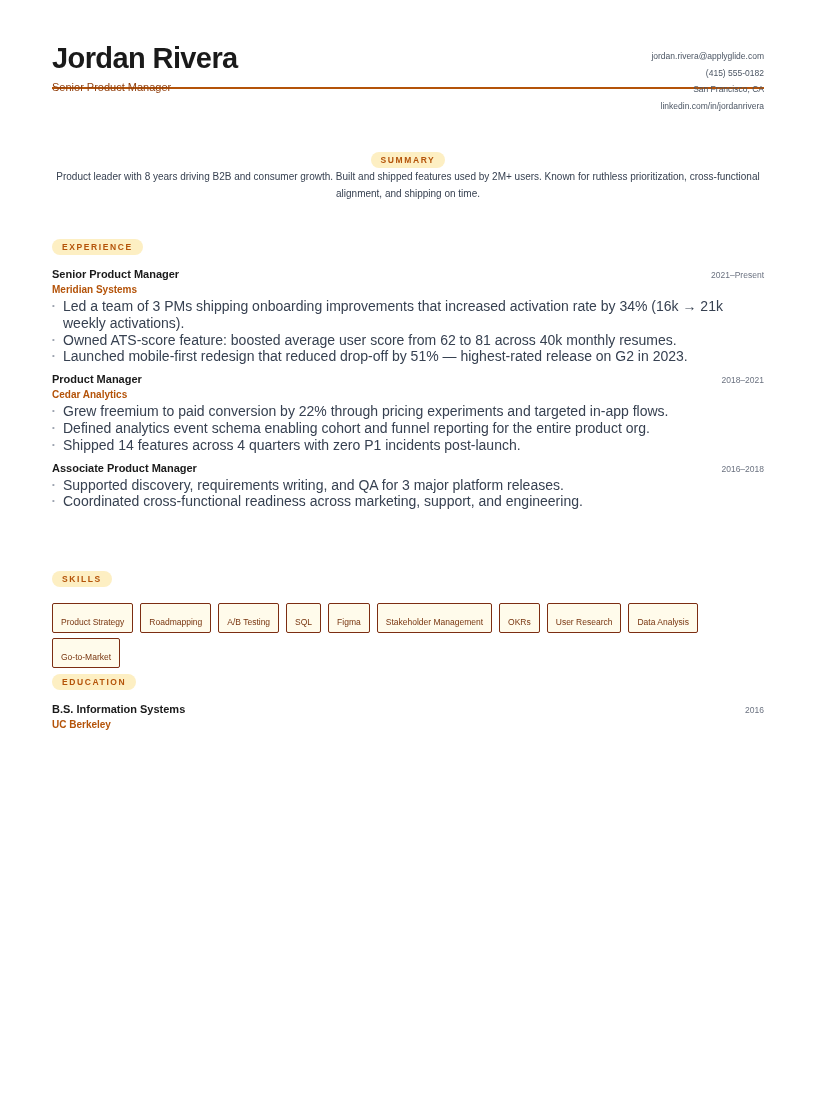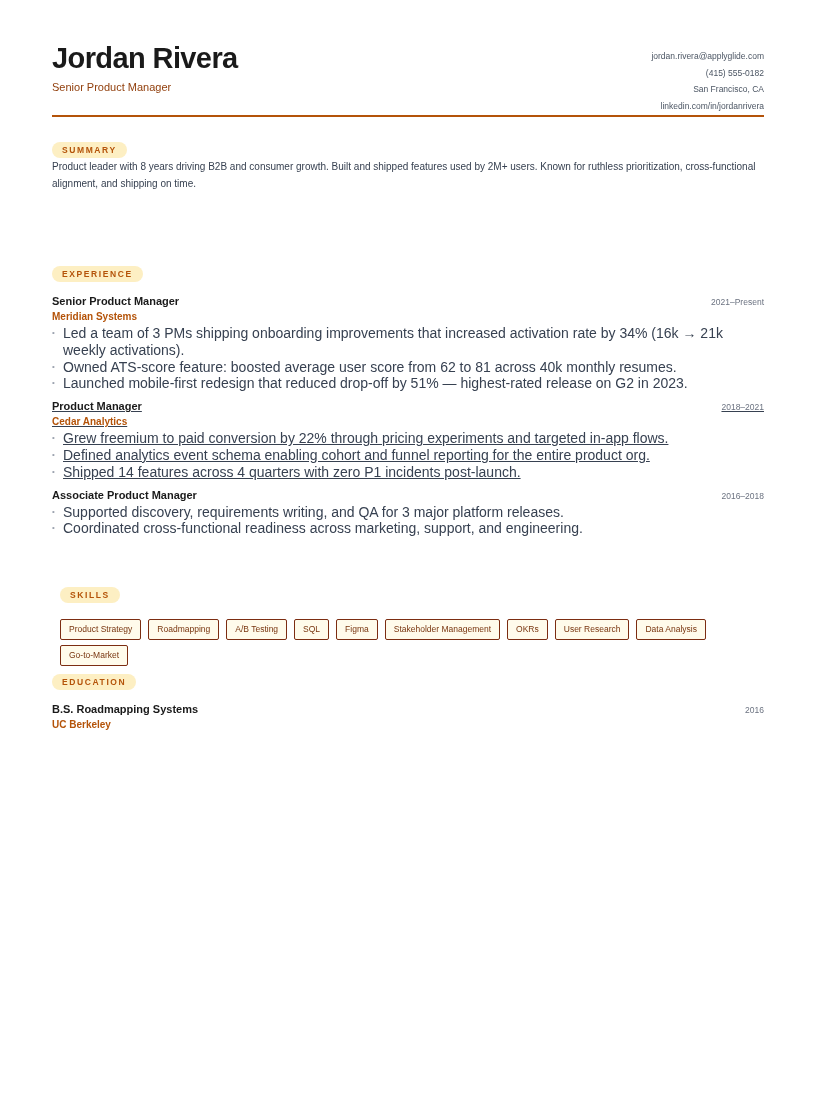--- a/index.html
+++ b/index.html
@@ -1,42 +1,42 @@
 <!DOCTYPE html>
 <html><head>
 <meta charset="utf-8">
 <style>
   * { box-sizing: border-box; margin: 0; padding: 0; }
   html, body { width: 816px; height: 1100px; background: #ffffff; }
   body { font-family: "Liberation Sans", sans-serif; color: #374151; position: relative; }
   .page { position: absolute; left: 52px; top: 0; width: 712px; }
 
-  .header { position: relative; height: 117px; border-bottom: 2px solid #b45309; }
+  .header { position: relative; height: 89px; border-bottom: 2px solid #b45309; }
   .name { position: absolute; left: 0; top: 42px; font-size: 29px; font-weight: 700; color: #1a1a1a; letter-spacing: -0.6px; }
   .title { position: absolute; left: 0; top: 81px; font-size: 11px; color: #92400e; }
   .contact { position: absolute; right: 0; top: 48px; text-align: right; font-size: 8.5px; color: #4b5563; line-height: 16.7px; }
 
   .section-badge { display: inline-block; background: #fdefc3; color: #b45309; font-size: 8.5px; font-weight: 700; letter-spacing: 1.6px; padding: 3px 10px; border-radius: 10px; }
 
-  .summary-section { position: absolute; left: 0; top: 139px; width: 712px; }
+  .summary-section { position: absolute; left: 0; top: 149px; width: 712px; text-align: center; }
   .summary-text { font-size: 10px; line-height: 17px; color: #374151; }
 
-  .exp-section { position: absolute; left: 0; top: 236px; width: 712px; margin-top: 27px; }
+  .exp-section { position: absolute; left: 0; top: 236px; width: 712px; }
   .job { position: relative; }
   .job-head { display: flex; justify-content: space-between; align-items: baseline; }
   .job-title { font-size: 11px; font-weight: 700; color: #1a1a1a; }
   .job-date { font-size: 8.5px; color: #6b7280; }
   .job-company { font-size: 10px; font-weight: 700; color: #b45309; margin-top: 4px; }
   .bullets { list-style: none; margin-top: 3px; }
   .bullets li { position: relative; padding-left: 11px; font-size: 14px; line-height: 16.8px; color: #374151; }
   .bullets li::before { content: "•"; position: absolute; left: 0; top: 0; color: #9ca3af; font-size: 8px; }
 
-  .skills-section { position: absolute; left: 8px; top: 568px; width: 712px; margin-top: 16px; }
+  .skills-section { position: absolute; left: 0; top: 568px; width: 712px; }
   .skills-list { display: flex; flex-wrap: wrap; gap: 5px 7px; margin-top: 16px; }
-  .skill { font-size: 8.5px; color: #78350f; background: #fffbeb; border: 1px solid #7c2d12; border-radius: 2px; padding: 4px 8px 5px; line-height: 10px; }
+  .skill { font-size: 8.5px; color: #78350f; background: #fffbeb; border: 1px solid #7c2d12; border-radius: 2px; padding: 13px 8px 5px; line-height: 10px; }
 
   .edu-section { position: absolute; left: 0; top: 671px; width: 712px; }
 </style>
 </head>
 <body>
 
 <div class="page">
 
   <div class="header">
     <div class="name">Jordan Rivera</div>
@@ -63,21 +63,21 @@
         <span class="job-date">2021–Present</span>
       </div>
       <div class="job-company">Meridian Systems</div>
       <ul class="bullets">
         <li>Led a team of 3 PMs shipping onboarding improvements that increased activation rate by 34% (16k → 21k weekly activations).</li>
         <li>Owned ATS-score feature: boosted average user score from 62 to 81 across 40k monthly resumes.</li>
         <li>Launched mobile-first redesign that reduced drop-off by 51% — highest-rated release on G2 in 2023.</li>
       </ul>
     </div>
 
-    <div class="job" style="margin-top:8px;text-decoration:underline;">
+    <div class="job" style="margin-top:8px;">
       <div class="job-head">
         <span class="job-title">Product Manager</span>
         <span class="job-date">2018–2021</span>
       </div>
       <div class="job-company">Cedar Analytics</div>
       <ul class="bullets">
         <li>Grew freemium to paid conversion by 22% through pricing experiments and targeted in-app flows.</li>
         <li>Defined analytics event schema enabling cohort and funnel reporting for the entire product org.</li>
         <li>Shipped 14 features across 4 quarters with zero P1 incidents post-launch.</li>
       </ul>
@@ -108,20 +108,20 @@
       <span class="skill">User Research</span>
       <span class="skill">Data Analysis</span>
       <span class="skill">Go-to-Market</span>
     </div>
   </div>
 
   <div class="edu-section">
     <span class="section-badge">EDUCATION</span>
     <div class="job" style="margin-top:13px;">
       <div class="job-head">
-        <span class="job-title">B.S. Roadmapping Systems</span>
+        <span class="job-title">B.S. Information Systems</span>
         <span class="job-date">2016</span>
       </div>
       <div class="job-company">UC Berkeley</div>
     </div>
   </div>
 
 </div>
 
 </body></html>

